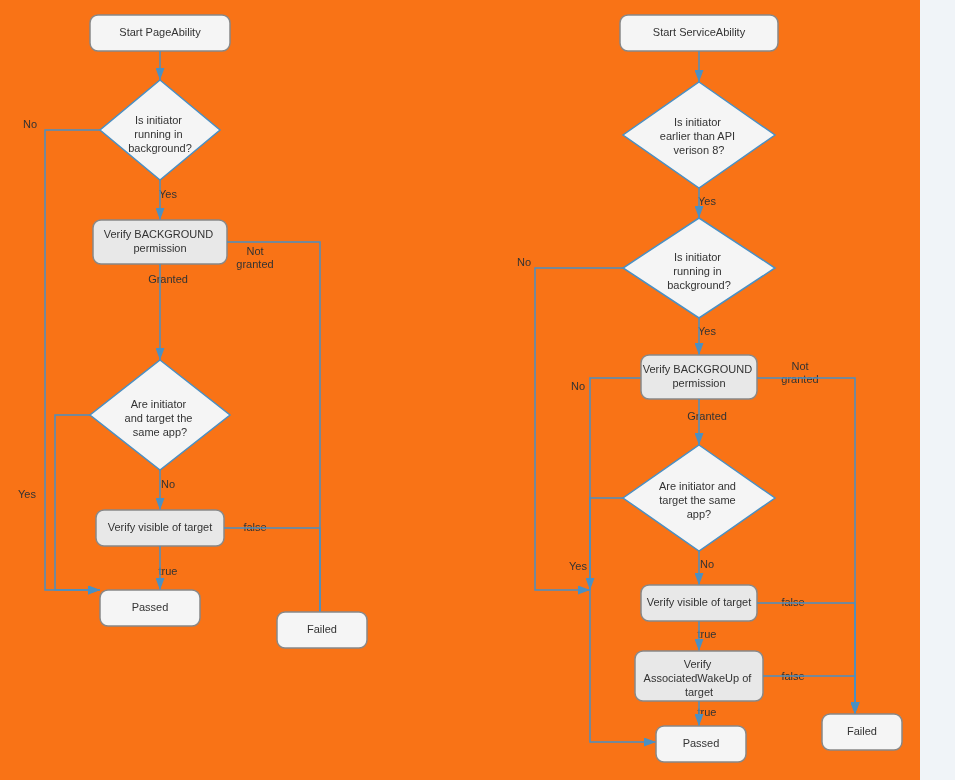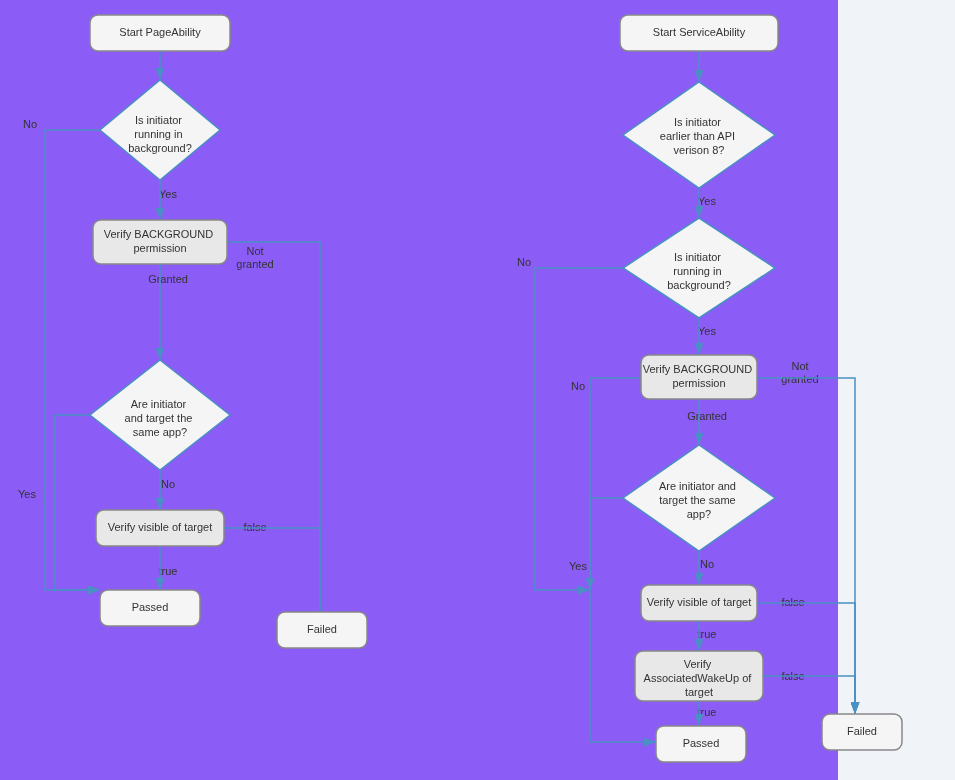--- a/index.html
+++ b/index.html
@@ -6,24 +6,24 @@
     body {
       background: #f0f4f8;
       font-family: Arial, sans-serif;
       font-size: 12px;
       width: 955px;
       height: 780px;
       overflow: hidden;
       position: relative;
     }
     .diagram-container {
-      width: 838px;
+      width: 920px;
       height: 780px;
       position: relative;
-      background: #8b5cf6;
+      background: #f97316;
     }
     svg {
       position: absolute;
       top: 0;
       left: 0;
       width: 955px;
       height: 780px;
     }
     .node-diamond {
       fill: #f5f5f5;

